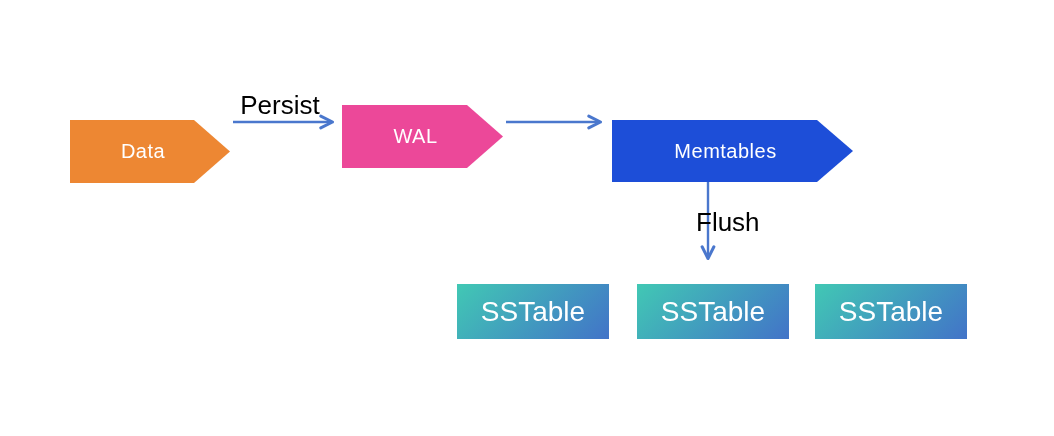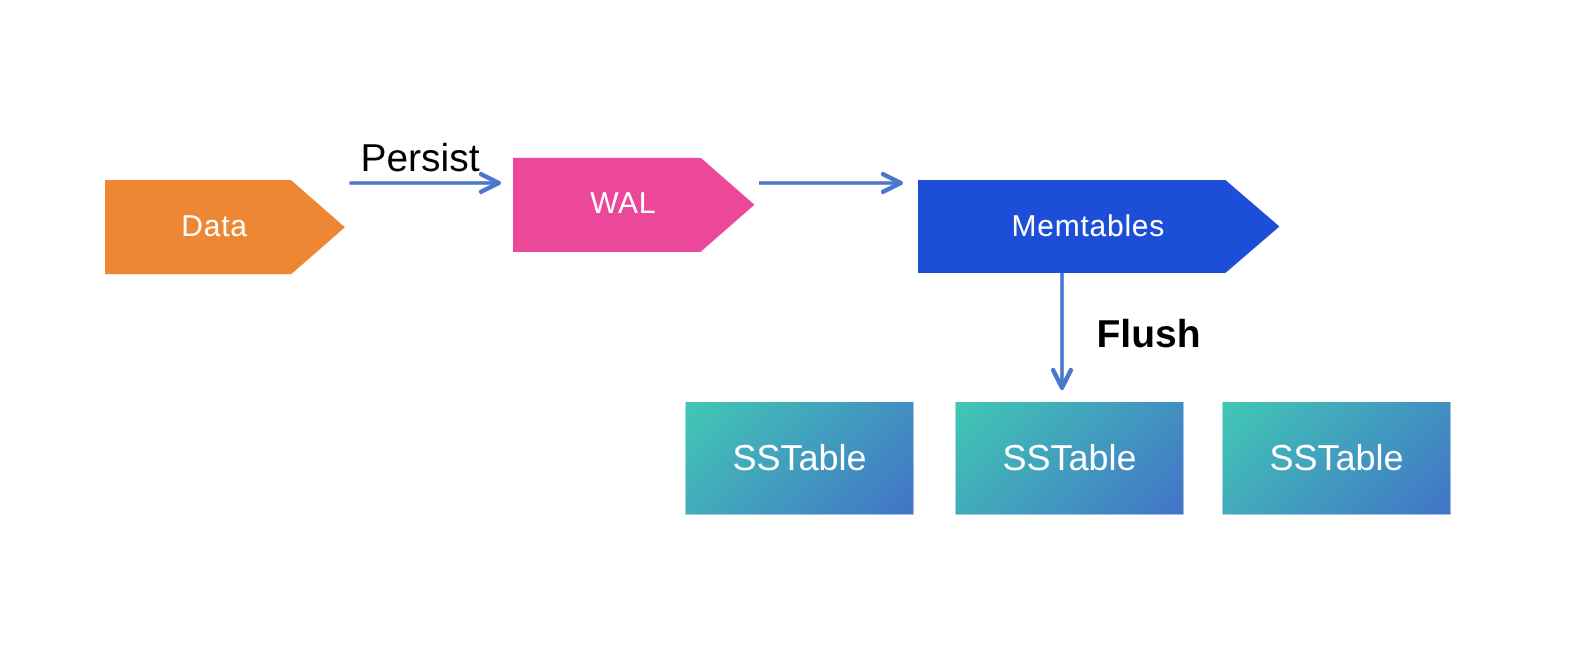--- a/index.html
+++ b/index.html
@@ -48,43 +48,43 @@
     filter: drop-shadow(0 0 3px rgba(117,191,69,0.5));
   }
   .pent-memtables {
     left: 612px; top: 93px; width: 241px; height: 62px;
     background: #1d4ed8;
     filter: drop-shadow(0 0 3px rgba(240,187,13,0.5));
   }
   
   .sstable {
     position: absolute;
-    top: 268px;
+    top: 284px;
     width: 152px;
-    height: 75px;
+    height: 55px;
     display: flex;
     align-items: center;
     justify-content: center;
     color: #ffffff;
-    font-size: 24px;
+    font-size: 28px;
     background: linear-gradient(135deg, #41C8B4 0%, #4273C8 100%);
   }
   .sstable-1 { left: 457px; }
   .sstable-2 { left: 637px; }
   .sstable-3 { left: 815px; }
   
   .edge-label {
     position: absolute;
     color: #000000;
     font-size: 26px;
     white-space: nowrap;
   }
   .label-persist { left: 220px; top: 90px; width: 120px; text-align: center; }
   .label-apply  { left: 492px; top: 90px; width: 120px; text-align: center; }
-  .label-flush  { left: 731px; top: 207px; text-align: right; font-weight: bold; }
+  .label-flush  { left: 696px; top: 207px; text-align: right; }
 </style>
 </head>
 <body>
 
 <div class="canvas">
 
   <svg class="arrows" viewBox="0 0 1054 436" xmlns="http://www.w3.org/2000/svg">
     <defs>
       <marker id="arrowhead" viewBox="0 0 10 10" refX="7" refY="5" markerWidth="7" markerHeight="7" orient="auto-start-reverse">
         <path d="M1.5,1.5 L8.5,5 L1.5,8.5" fill="none" stroke="#4A77CD" stroke-width="1.8" stroke-linecap="round" stroke-linejoin="round"></path>

